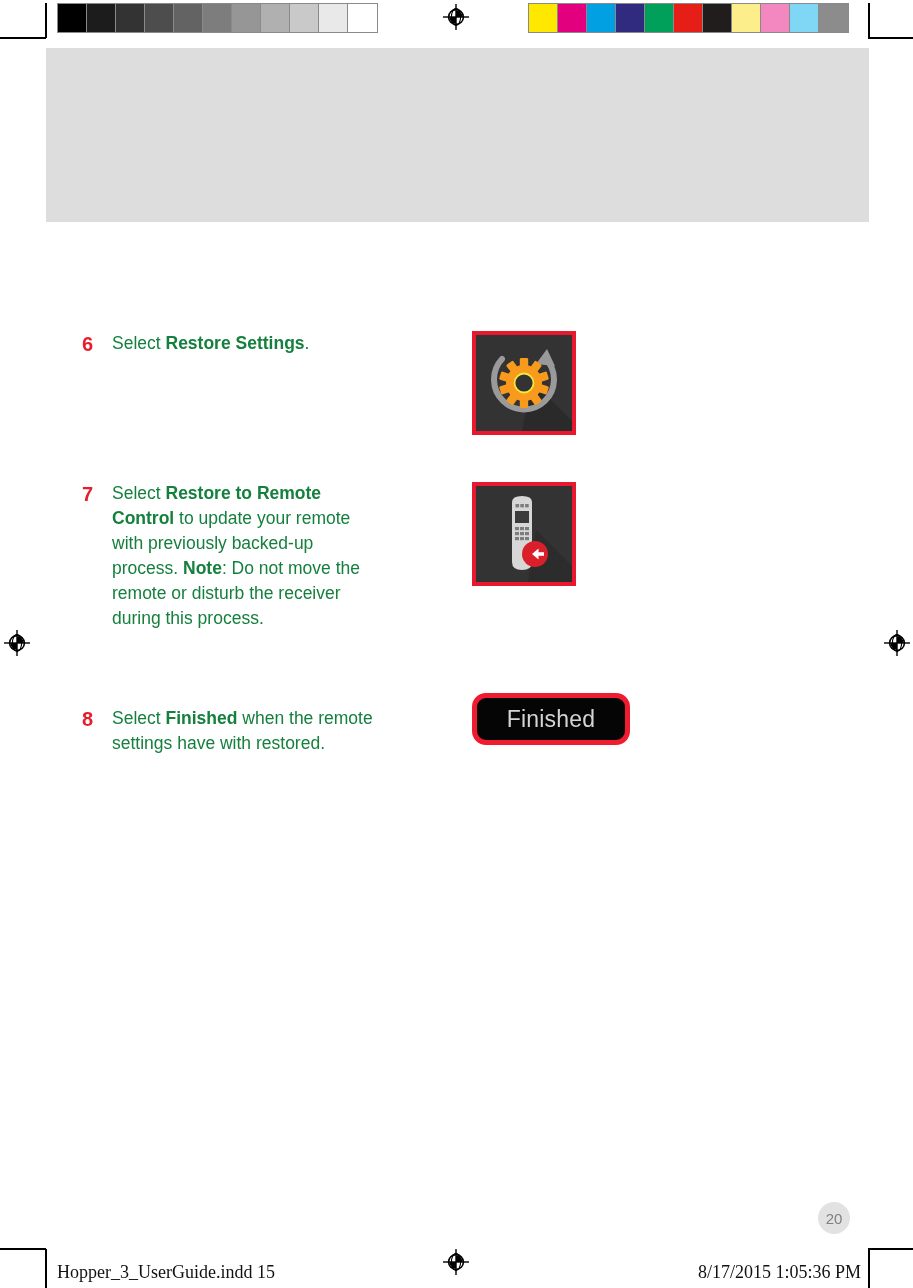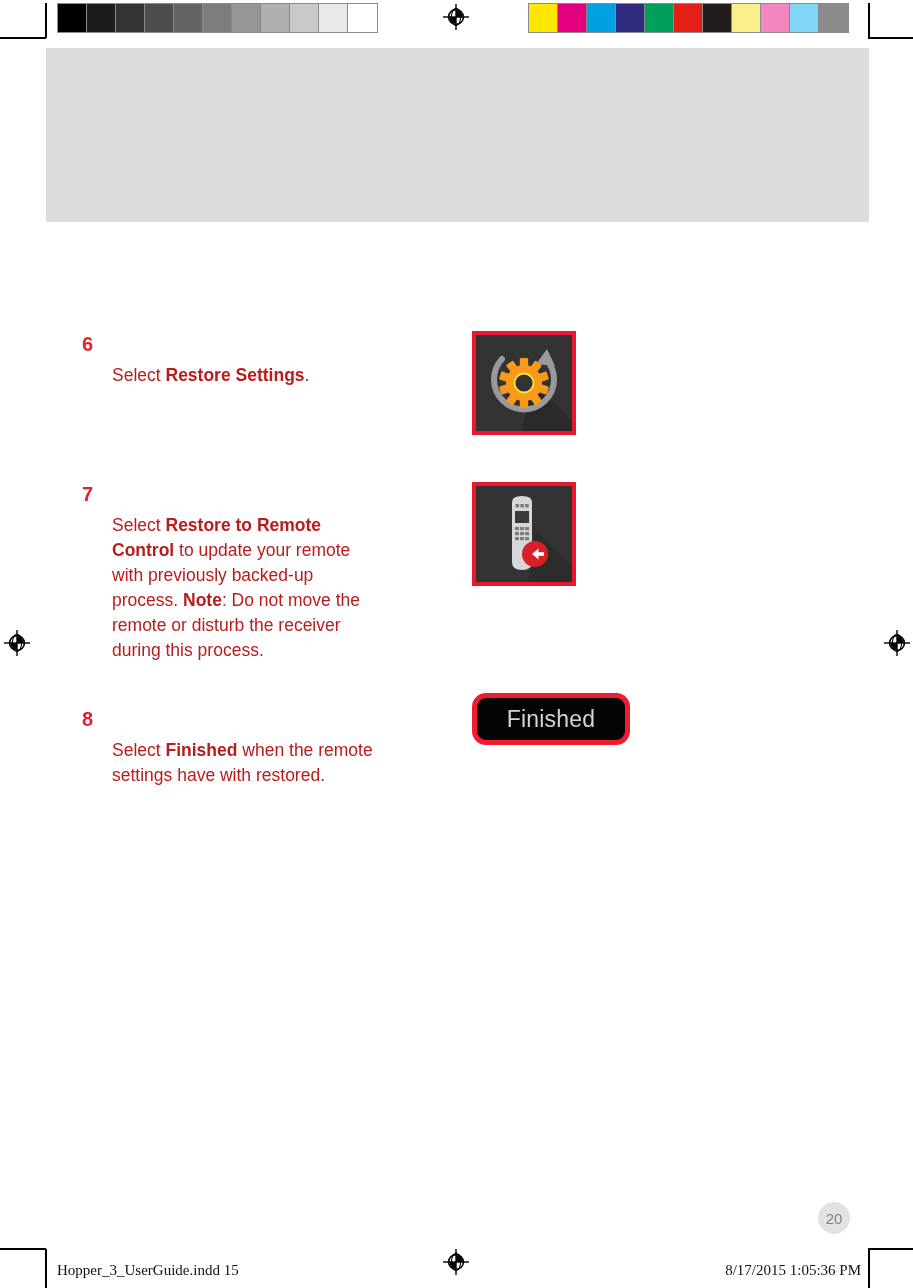--- a/index.html
+++ b/index.html
@@ -103,23 +103,22 @@
     color: #e41e2b;
     font-weight: bold;
     font-size: 20px;
     line-height: 26px;
     width: 30px;
     flex: none;
   }
   .step-text {
     font-size: 17.5px;
     line-height: 25px;
-    color: #b91c1c;
+    color: #15803d;
     width: 272px;
-    margin-top: 32px;
   }
   .step-text b { font-weight: bold; }
 
   #step6 { left: 82px; top: 331px; }
   #step7 { left: 82px; top: 481px; }
   #step8 { left: 82px; top: 706px; }
 
   
   .tile {
     position: absolute;
@@ -169,21 +168,21 @@
     color: #808080;
     display: flex;
     align-items: center;
     justify-content: center;
     font-size: 15px;
   }
   .footer-text {
     position: absolute;
     top: 1262px;
     font-family: "Liberation Serif", serif;
-    font-size: 15px;
+    font-size: 18px;
     color: #111;
     white-space: nowrap;
   }
   #footer-file { left: 57px; }
   #footer-stamp { right: 52px; }
 </style>
 </head>
 <body>
 
 <div class="calib-strip">

